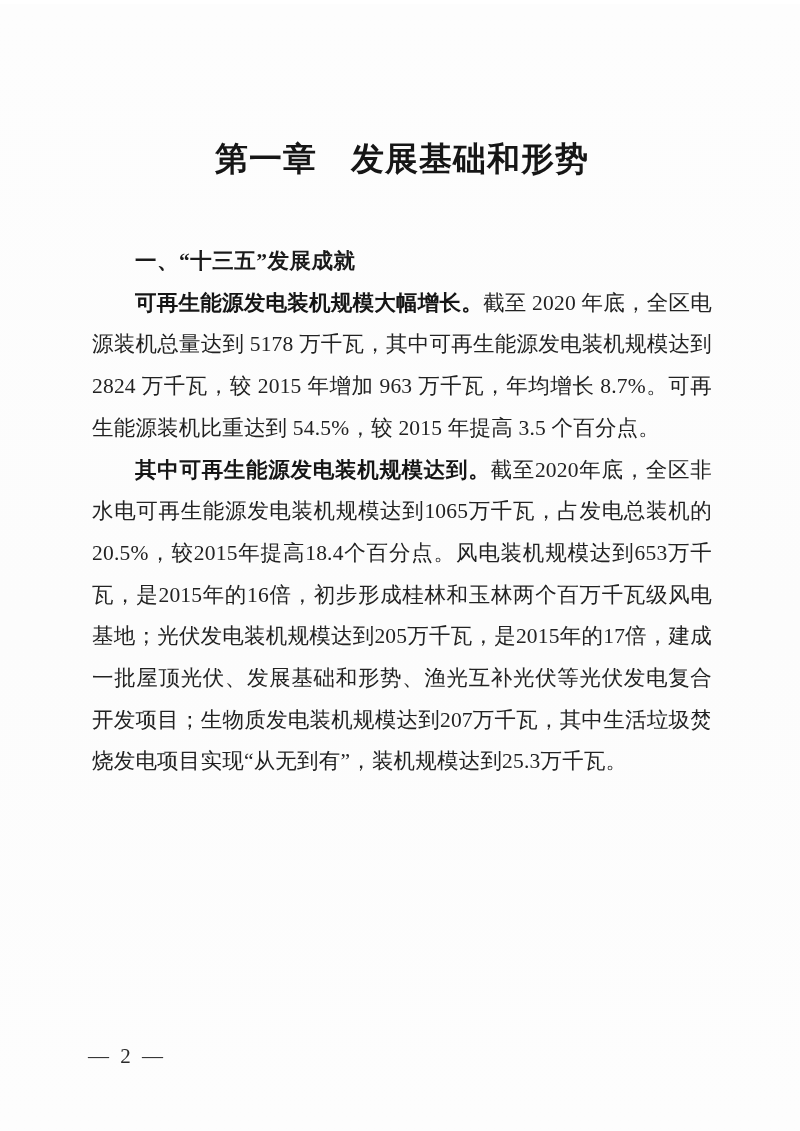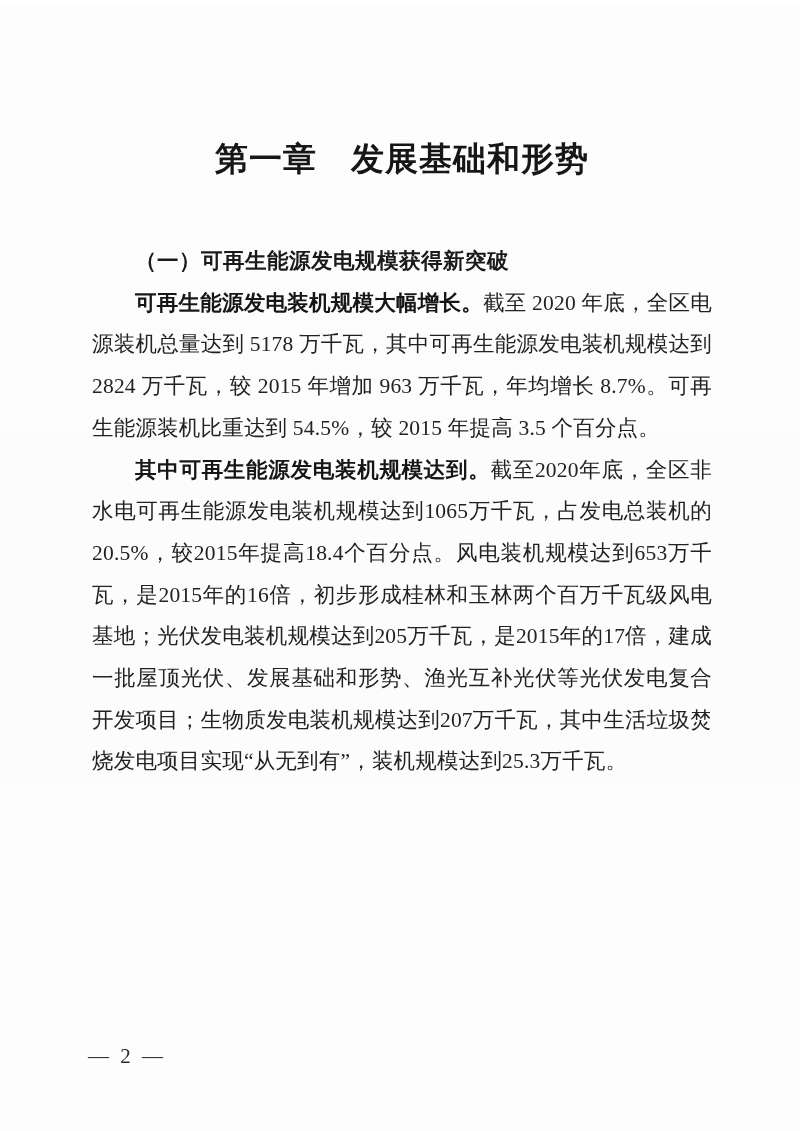--- a/index.html
+++ b/index.html
@@ -67,23 +67,23 @@
   }
 </style>
 </head>
 <body>
 
 <div class="page">
   <div class="content">
 
     <h1 class="chapter-title">第一章　发展基础和形势</h1>
 
+    <h2 class="section-heading">一、“十三五”发展成就</h2>
 
 
-    <h3 class="subsection-heading">（一）可再生能源发电规模获得新突破</h3>
 
     <p class="body-para"><span class="lead">可再生能源发电装机规模大幅增长。</span><span>截至 2020 年底，全区电源装机总量达到 5178 万千瓦，其中可再生能源发电装机规模达到 2824 万千瓦，较 2015 年增加 963 万千瓦，年均增长 8.7%。可再生能源装机比重达到 54.5%，较 2015 年提高 3.5 个百分点。</span></p>
 
     <p class="body-para"><span class="lead">其中可再生能源发电装机规模达到。</span><span>截至2020年底，全区非水电可再生能源发电装机规模达到1065万千瓦，占发电总装机的20.5%，较2015年提高18.4个百分点。风电装机规模达到653万千瓦，是2015年的16倍，初步形成桂林和玉林两个百万千瓦级风电基地；光伏发电装机规模达到205万千瓦，是2015年的17倍，建成一批屋顶光伏、发展基础和形势、渔光互补光伏等光伏发电复合开发项目；生物质发电装机规模达到207万千瓦，其中生活垃圾焚烧发电项目实现“从无到有”，装机规模达到25.3万千瓦。</span></p>
 
   </div>
 
   <div class="page-number">— 2 —</div>
 </div>
 

